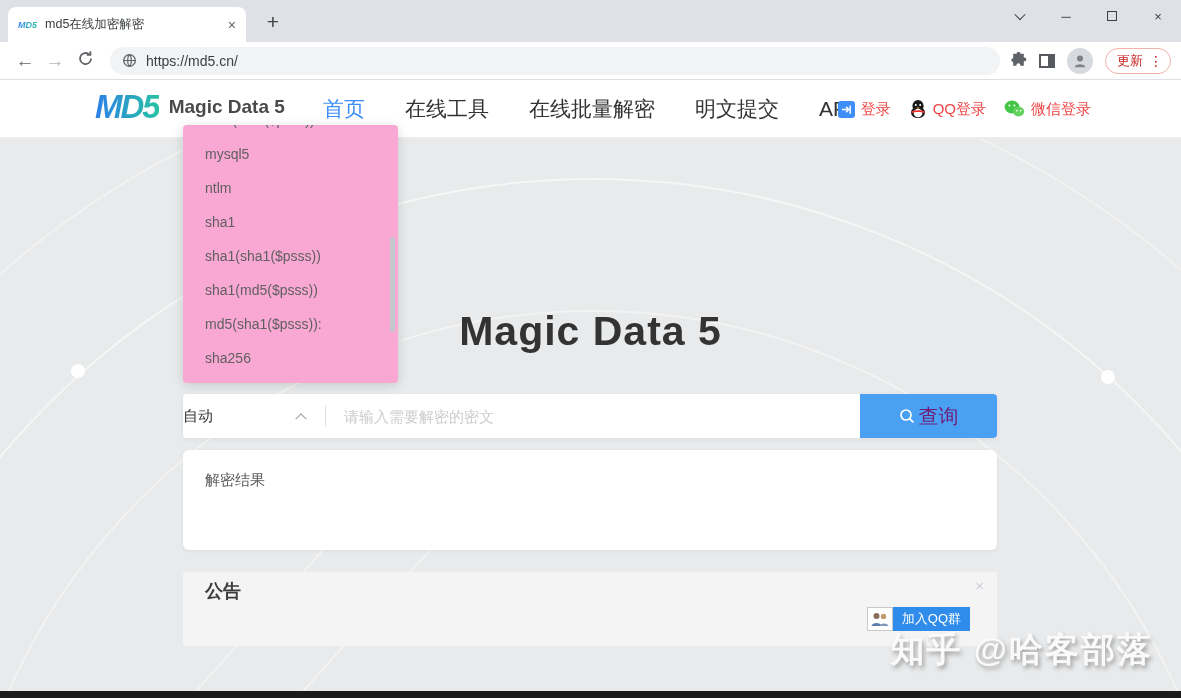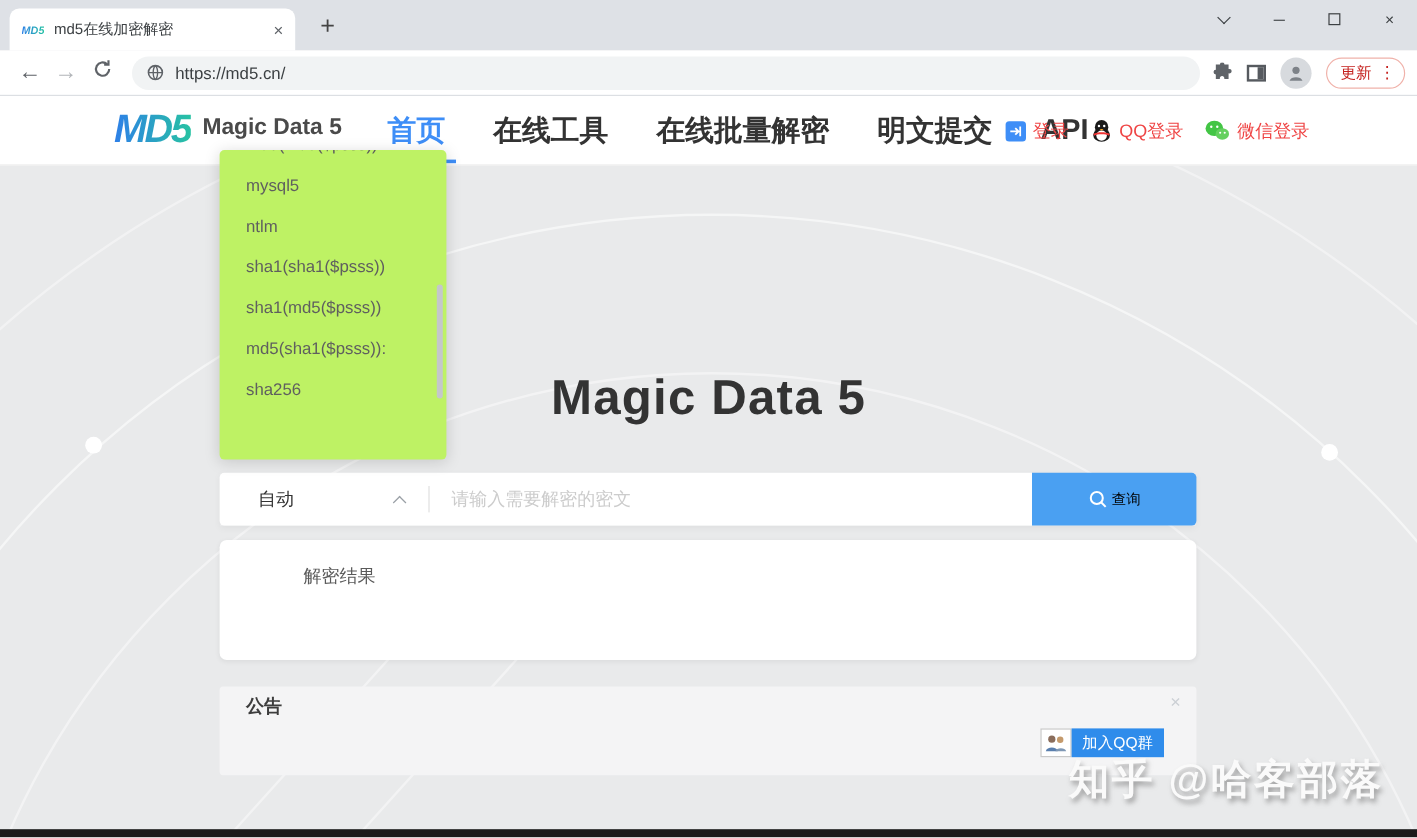--- a/index.html
+++ b/index.html
@@ -42,21 +42,21 @@
 
   
   .site-nav{ position:absolute; top:80px; left:0; right:0; height:58px; background:#fff; z-index:15;
         border-bottom:1px solid #ececec; }
   .logo{ position:absolute; left:95px; top:8px; display:flex; align-items:center; }
   .logo-mark{ font-size:33px; font-weight:bold; font-style:italic; letter-spacing:-2px;
         background:linear-gradient(90deg,#2e7fe8,#27c2a3); -webkit-background-clip:text;
         background-clip:text; color:transparent; }
   .logo-text{ font-size:19px; font-weight:bold; color:#4a4a4a; margin-left:10px; }
   .nav-links{ position:absolute; left:323px; top:0; height:58px; display:flex; align-items:center; gap:40px; }
-  .nav-link{ font-size:24px; color:#333; cursor:pointer; white-space:nowrap;font-weight:bold; }
+  .nav-link{ font-size:21px; color:#333; cursor:pointer; white-space:nowrap; }
   .nav-link.active{ color:#3e8ef7; }
   .active-underline{ position:absolute; left:322px; top:133px; width:58px; height:3px;
         background:#3e8ef7; z-index:16; }
   .auth{ position:absolute; right:90px; top:0; height:58px; display:flex; align-items:center; gap:18px; }
   .auth-item{ display:flex; align-items:center; gap:6px; font-size:15px; color:#ef4444; cursor:pointer; }
   .login-ic{ width:17px; height:17px; background:#3e8ef7; border-radius:3px; display:flex;
         align-items:center; justify-content:center; }
 
   
   .hero{ position:absolute; top:138px; left:0; right:0; bottom:0; overflow:hidden; }
@@ -68,51 +68,51 @@
   .dot-left{ left:71px; top:226px; }
   .dot-right{ left:1101px; top:232px; }
   .streak{ position:absolute; width:420px; height:2px; background:rgba(255,255,255,.45);
         transform:rotate(-48deg); }
   .streak1{ left:60px; top:470px; }
   .streak2{ left:140px; top:500px; }
   .hero-title{ position:absolute; top:308px; left:0; width:100%; text-align:center;
         font-size:41px; font-weight:bold; color:#333; letter-spacing:1px; z-index:5; }
 
   
-  .dropdown{ position:absolute; left:183px; top:125px; width:189px; height:258px; background:#bef264;
+  .dropdown{ position:absolute; left:183px; top:125px; width:215px; height:258px; background:#f9a8d4;
         border-radius:4px; box-shadow:0 2px 12px rgba(0,0,0,.15); z-index:30; overflow:hidden; }
   .dropdown ul{ list-style:none; margin-top:-22px; }
   .dropdown li{ height:34px; line-height:34px; padding-left:22px; font-size:14px; color:#5f5f5f;
         white-space:nowrap; cursor:pointer; }
   .dd-thumb{ position:absolute; right:3px; top:112px; width:5px; height:95px; background:#c4c7cb;
         border-radius:3px; }
 
   
   .search-bar{ position:absolute; left:183px; top:394px; width:814px; height:44px; display:flex; z-index:20;
         box-shadow:0 2px 6px rgba(0,0,0,.05); }
   .search-left{ flex:1; background:#fff; border-radius:4px 0 0 4px; display:flex; align-items:center; }
-  .mode-select{ width:142px; display:flex; align-items:center; cursor:pointer;margin-left:32px; }
+  .mode-select{ width:142px; display:flex; align-items:center; cursor:pointer; }
   .mode-value{ font-size:15px; color:#333; }
   .chev-up{ width:8px; height:8px; border-left:1.6px solid #9aa0a6; border-top:1.6px solid #9aa0a6;
         transform:rotate(45deg) translate(2px,2px); margin-left:auto; margin-right:20px; }
   .v-div{ width:1px; height:22px; background:#e0e0e0; }
   .cipher-input{ flex:1; border:none; outline:none; background:transparent; padding-left:18px;
         font-size:15px; color:#333; }
   .cipher-input::placeholder{ color:#ccc; }
-  .query-btn{ width:137px; background:#4aa0f2; border:none; border-radius:0 4px 4px 0; color:#000000;
-        font-size:12px; display:flex; align-items:center; justify-content:center; gap:4px; cursor:pointer; }
+  .query-btn{ width:137px; background:#4aa0f2; border:none; border-radius:0 4px 4px 0; color:#701a75;
+        font-size:20px; display:flex; align-items:center; justify-content:center; gap:4px; cursor:pointer; }
 
   
   .result-box{ position:absolute; left:183px; top:450px; width:814px; height:100px; background:#fff;
-        border-radius:6px; box-shadow:0 1px 4px rgba(0,0,0,.06); z-index:20;padding-left:48px; }
+        border-radius:6px; box-shadow:0 1px 4px rgba(0,0,0,.06); z-index:20; }
   .result-label{ padding:21px 0 0 22px; font-size:15px; color:#5a5a5a; }
 
   .announce{ position:absolute; left:183px; top:572px; width:814px; height:74px; background:#f4f4f5;
         border-radius:3px; z-index:20; }
-  .announce-title{ position:absolute; left:22px; top:7px; font-size:15px; font-weight:bold; color:#3d3d3d; }
+  .announce-title{ position:absolute; left:22px; top:7px; font-size:18px; font-weight:bold; color:#3d3d3d; }
   .announce-close{ position:absolute; right:13px; top:5px; color:#ccd0d5; font-size:15px; cursor:pointer; }
   .announce-body{ position:absolute; left:22px; top:32px; width:640px; font-size:14px; color:#6e6e6e;
         line-height:22px; }
   .qq-group{ position:absolute; right:27px; top:35px; height:24px; display:flex; cursor:pointer; }
   .qq-group-icon{ width:26px; height:24px; background:#fff; border:1px solid #c9c9c9;
         display:flex; align-items:center; justify-content:center; }
   .qq-group-label{ background:#2f8ceb; color:#fff; font-size:13px; display:flex; align-items:center;
         padding:0 9px; white-space:nowrap; }
 
   .watermark{ position:absolute; right:28px; top:627px; font-size:34px; font-weight:bold; color:#fafafa;
@@ -237,20 +237,21 @@
     <div class="deco-dot dot-right"></div>
   </div>
 
   <div class="hero-title">Magic Data 5</div>
 
   <div class="dropdown">
     <ul>
       <li>md5(md5($psss))</li>
       <li>mysql5</li>
       <li>ntlm</li>
+      <li>sha1</li>
       <li>sha1(sha1($psss))</li>
       <li>sha1(md5($psss))</li>
       <li>md5(sha1($psss)):</li>
       <li>sha256</li>
     </ul>
     <div class="dd-thumb"></div>
   </div>
 
   <div class="search-bar">
     <div class="search-left">

